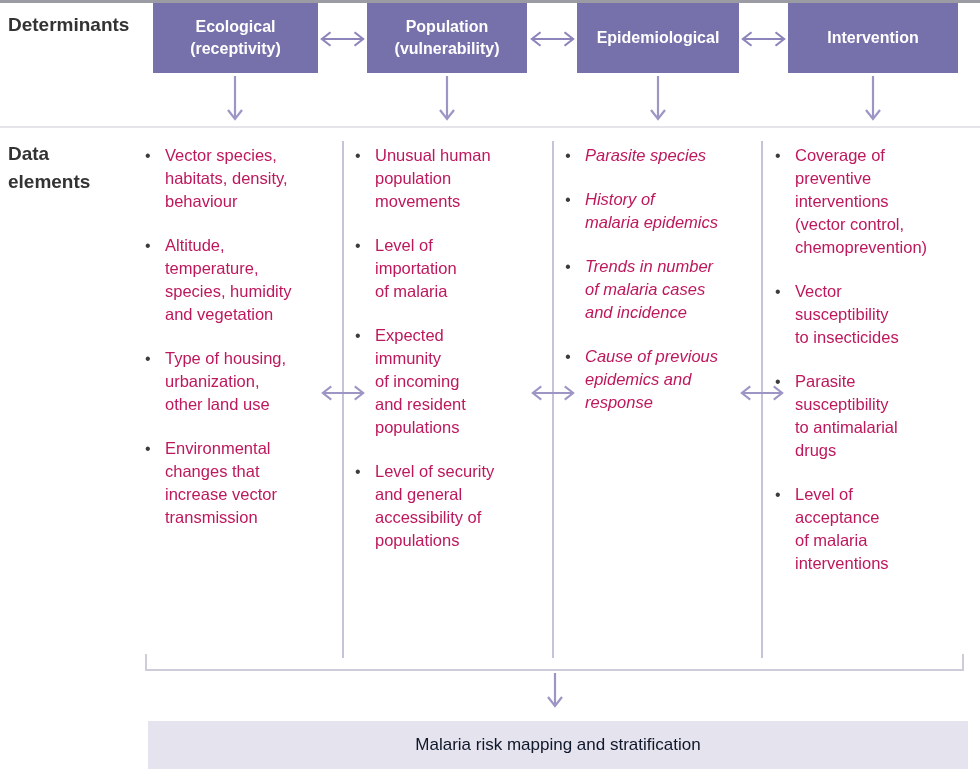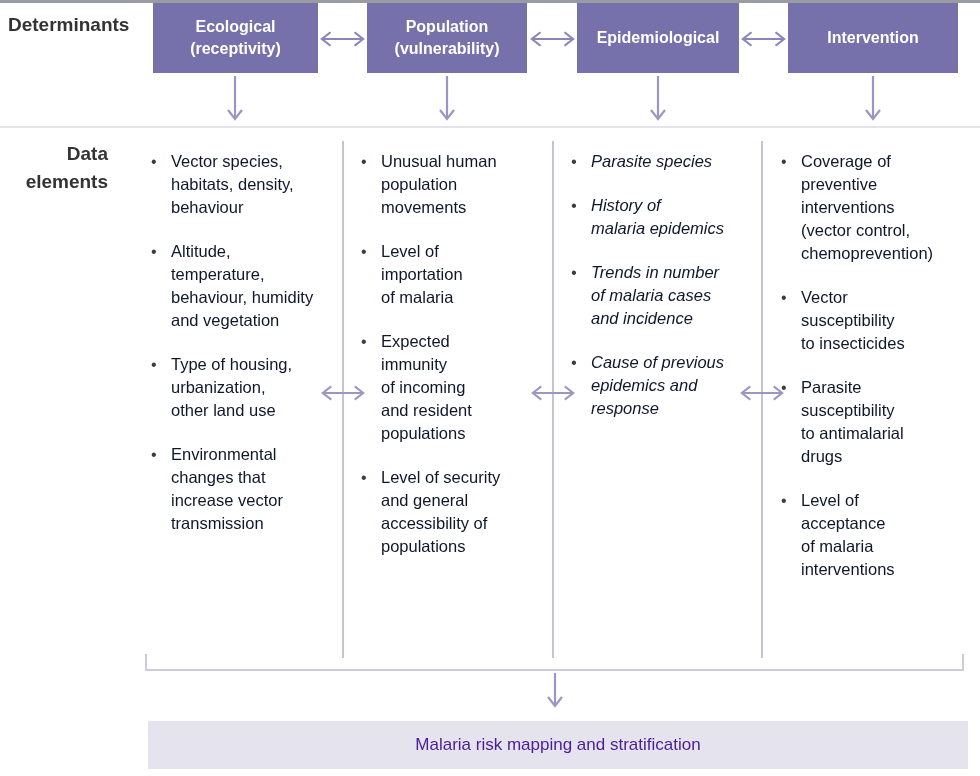--- a/index.html
+++ b/index.html
@@ -5,21 +5,21 @@
   html,body{margin:0;padding:0;background:#ffffff;}
   .canvas{
     position:relative;width:980px;height:776px;background:#ffffff;overflow:hidden;
     font-family:"Liberation Sans", sans-serif;color:#3b3b3b;
   }
   .top-rule{position:absolute;left:0;top:0;width:980px;height:3px;background:#9b9ba3;}
   .section-divider{position:absolute;left:0;top:126px;width:980px;height:2px;background:#e4e4e9;}
 
   .row-label{position:absolute;font-weight:700;font-size:19px;color:#333333;line-height:1.45;white-space:pre-line;}
   .lbl-determinants{left:8px;top:11px;text-align:center;}
-  .lbl-data-elements{left:8px;top:140px;width:100px;text-align:right;}
+  .lbl-data-elements{left:8px;top:140px;width:100px;}
   .lbl-outputs{left:8px;top:766px;margin-top:16px;}
 
   .dbox{
     position:absolute;top:3px;height:70px;background:#7671ab;color:#ffffff;
     font-weight:700;font-size:16px;line-height:1.35;text-align:center;
     display:flex;align-items:center;justify-content:center;white-space:pre-line;
   }
   .dbox1{left:153px;width:165px;}
   .dbox2{left:367px;width:160px;}
   .dbox3{left:577px;width:162px;}
@@ -37,41 +37,41 @@
   .varrow{width:18px;height:45px;top:76px;}
   .varrow1{left:226px;} .varrow2{left:438px;} .varrow3{left:649px;} .varrow4{left:864px;}
 
   .col-line{position:absolute;top:141px;width:2px;height:517px;background:#c6c3d8;}
   .col-line1{left:342px;} .col-line2{left:552px;} .col-line3{left:761px;}
 
   .xarrow{top:384px;width:46px;height:18px;}
   .xarrow1{left:320px;} .xarrow2{left:530px;} .xarrow3{left:739px;}
 
   ul.bullets{
-    position:absolute;top:144px;margin:6px;padding:0;list-style:none;
-    font-size:16.5px;line-height:23px;color:#0f172a;
+    position:absolute;top:144px;margin:0;padding:0;list-style:none;
+    font-size:16.5px;line-height:23px;color:#be185d;
   }
   ul.bullets li{position:relative;padding-left:22px;margin:0 0 21px 0;white-space:pre-line;}
   ul.bullets li::before{content:"\2022";position:absolute;left:2px;top:0;font-size:16px;color:#3c3c3c;}
   .col1{left:143px;width:196px;}
   .col2{left:353px;width:192px;}
   .col3{left:563px;width:194px;font-style:italic;}
   .col4{left:773px;width:196px;}
 
   .bracket{
     position:absolute;left:145px;top:654px;width:819px;height:17px;
     border-left:2px solid #cfccd9;border-right:2px solid #cfccd9;border-bottom:2px solid #cfccd9;
     box-sizing:border-box;
   }
   .bottom-arrow{left:546px;top:673px;width:18px;height:35px;}
 
   .output-box{
     position:absolute;left:148px;top:721px;width:820px;height:48px;background:#e5e3ee;
     display:flex;align-items:center;justify-content:center;
-    font-size:17px;color:#4c1d95;
+    font-size:17px;color:#0f172a;
   }
 </style>
 </head>
 <body>
 
 <div class="canvas">
 
   <div class="top-rule"></div>
 
   <div class="row-label lbl-determinants">Determinants</div>
@@ -133,21 +133,21 @@
   <div class="section-divider"></div>
 
   <div class="row-label lbl-data-elements">Data elements</div>
 
   <ul class="bullets col1">
       <li>Vector species,
 habitats, density,
 behaviour</li>
       <li>Altitude,
 temperature,
-behaviour, humidity
+species, humidity
 and vegetation</li>
       <li>Type of housing,
 urbanization,
 other land use</li>
       <li>Environmental
 changes that
 increase vector
 transmission</li>
     </ul>
   <ul class="bullets col2">

